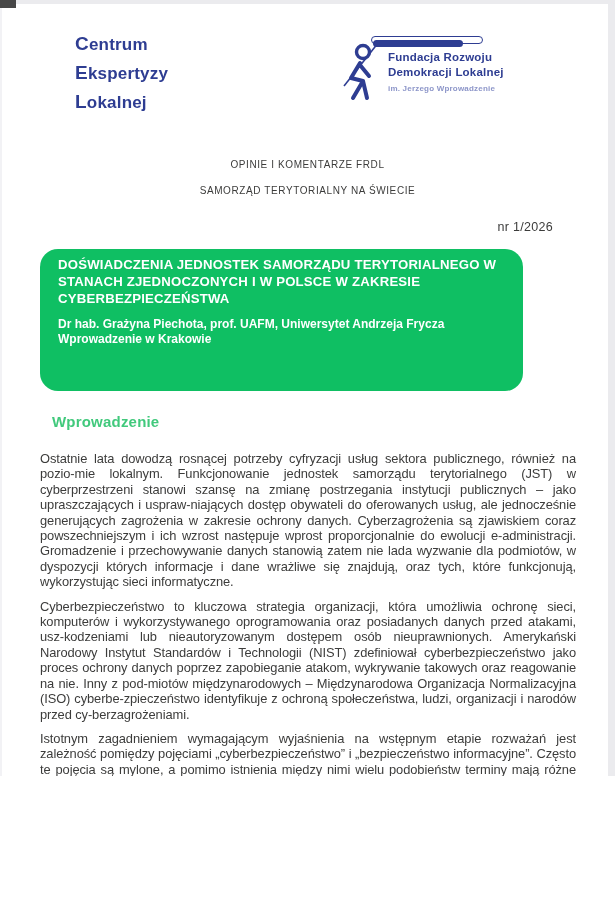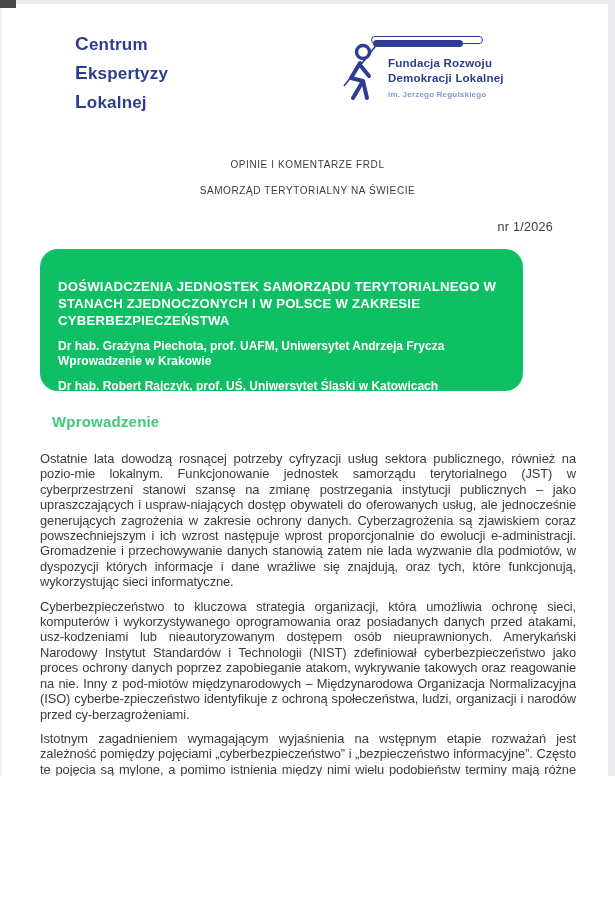--- a/index.html
+++ b/index.html
@@ -25,32 +25,32 @@
   
   .cel-logo{position:absolute;left:75px;top:30px;color:var(--navy);}
   .cel-line{font-size:17px;font-weight:600;line-height:28px;letter-spacing:.2px;}
   .cel-line b{font-weight:800;font-size:19px;}
 
   
   .frdl{position:absolute;left:336px;top:30px;width:200px;height:80px;}
   .frdl-icon{position:absolute;left:0;top:4px;}
   .frdl-bar-outline{position:absolute;left:35px;top:6px;width:112px;height:8px;border:1.2px solid var(--navy);border-radius:4px;background:#fff;}
   .frdl-bar-solid{position:absolute;left:37px;top:10px;width:90px;height:7px;background:var(--navy);border-radius:3.5px;}
-  .frdl-text{position:absolute;left:52px;top:26px;color:var(--navy);}
+  .frdl-text{position:absolute;left:52px;top:20px;color:var(--navy);}
   .frdl-name{font-size:11.5px;font-weight:600;line-height:15px;letter-spacing:.2px;}
   .frdl-sub{margin-top:4px;font-size:8px;font-weight:600;color:var(--navy-soft);letter-spacing:.2px;}
 
   
   .series{position:absolute;left:0;top:152px;width:615px;text-align:center;color:var(--text-dark);}
   .series div{font-size:10px;font-weight:500;line-height:26px;letter-spacing:.6px;}
 
   .issue{position:absolute;right:62px;top:220px;font-size:12.5px;font-weight:500;color:var(--text-dark);letter-spacing:.3px;padding-left:6px;}
 
   
-  .banner{position:absolute;left:40px;top:249px;width:483px;height:142px;background:var(--accent-green);border-radius:18px;padding:29px 18px;color:#fff;}
+  .banner{position:absolute;left:40px;top:249px;width:483px;height:142px;background:var(--accent-green);border-radius:18px;padding:7px 18px;color:#fff;}
   .banner-title{font-size:13.2px;font-weight:700;line-height:17px;letter-spacing:.2px;max-width:470px;text-transform:uppercase;}
   .banner-author{font-size:12px;font-weight:600;line-height:15px;max-width:452px;margin-top:10px;}
 
   
   .section-heading{position:absolute;left:52px;top:413px;font-size:15px;font-weight:700;color:var(--heading-green);letter-spacing:.2px;}
   .article-body{position:absolute;left:40px;top:451px;width:536px;color:var(--text-dark);}
   .article-body p{font-size:12.9px;line-height:15.4px;text-align:justify;margin-bottom:9px;letter-spacing:-0.1px;}
 
   
   .pill-solid{position:absolute;left:0;top:846px;width:284px;height:21px;background:var(--accent-green);border-radius:0 11px 11px 0;}
@@ -77,35 +77,34 @@
     <svg class="frdl-icon" width="50" height="70" viewBox="0 0 50 70">
       <line x1="8" y1="52" x2="46" y2="4" stroke="#2e3d92" stroke-width="1.6"></line>
       <circle cx="27" cy="18" r="6.5" fill="none" stroke="#2e3d92" stroke-width="3.4"></circle>
       <path d="M24 29 L15 44 L27 47 L17 64 M27 47 L31 64 M24 31 L33 42" fill="none" stroke="#2e3d92" stroke-width="4" stroke-linecap="round" stroke-linejoin="round"></path>
     </svg>
     <div class="frdl-bar-outline"></div>
     <div class="frdl-bar-solid"></div>
     <div class="frdl-text">
       <div class="frdl-name">Fundacja Rozwoju</div>
       <div class="frdl-name">Demokracji Lokalnej</div>
-      <div class="frdl-sub">im. Jerzego Regulskiego</div>
+      <div class="frdl-sub">im. Jerzego Wprowadzenie</div>
     </div>
   </div>
 
   <div class="series">
     <div>OPINIE I KOMENTARZE FRDL</div>
     <div>SAMORZĄD TERYTORIALNY NA ŚWIECIE</div>
   </div>
 
   <div class="issue">nr 1/2026</div>
 
   <div class="banner">
     <div class="banner-title">DOŚWIADCZENIA JEDNOSTEK SAMORZĄDU TERYTORIALNEGO W STANACH ZJEDNOCZONYCH I W POLSCE W ZAKRESIE CYBERBEZPIECZEŃSTWA</div>
     <div class="banner-author">Dr hab. Grażyna Piechota, prof. UAFM, Uniwersytet Andrzeja Frycza Wprowadzenie w Krakowie</div>
-    <div class="banner-author">Dr hab. Robert Rajczyk, prof. UŚ, Uniwersytet Śląski w Katowicach</div>
   </div>
 
   <div class="section-heading">Wprowadzenie</div>
 
   <div class="article-body">
     <p>Ostatnie lata dowodzą rosnącej potrzeby cyfryzacji usług sektora publicznego, również na pozio-mie lokalnym. Funkcjonowanie jednostek samorządu terytorialnego (JST) w cyberprzestrzeni stanowi szansę na zmianę postrzegania instytucji publicznych – jako upraszczających i uspraw-niających dostęp obywateli do oferowanych usług, ale jednocześnie generujących zagrożenia w zakresie ochrony danych. Cyberzagrożenia są zjawiskiem coraz powszechniejszym i ich wzrost następuje wprost proporcjonalnie do ewolucji e-administracji. Gromadzenie i przechowywanie danych stanowią zatem nie lada wyzwanie dla podmiotów, w dyspozycji których informacje i dane wrażliwe się znajdują, oraz tych, które funkcjonują, wykorzystując sieci informatyczne.</p>
     <p>Cyberbezpieczeństwo to kluczowa strategia organizacji, która umożliwia ochronę sieci, komputerów i wykorzystywanego oprogramowania oraz posiadanych danych przed atakami, usz-kodzeniami lub nieautoryzowanym dostępem osób nieuprawnionych. Amerykański Narodowy Instytut Standardów i Technologii (NIST) zdefiniował cyberbezpieczeństwo jako proces ochrony danych poprzez zapobieganie atakom, wykrywanie takowych oraz reagowanie na nie. Inny z pod-miotów międzynarodowych – Międzynarodowa Organizacja Normalizacyjna (ISO) cyberbe-zpieczeństwo identyfikuje z ochroną społeczeństwa, ludzi, organizacji i narodów przed cy-berzagrożeniami.</p>
     <p>Istotnym zagadnieniem wymagającym wyjaśnienia na wstępnym etapie rozważań jest zależność pomiędzy pojęciami „cyberbezpieczeństwo” i „bezpieczeństwo informacyjne”. Często te pojęcia są mylone, a pomimo istnienia między nimi wielu podobieństw terminy mają różne znaczenia. Cyberbezpieczeństwo stanowi element bezpieczeństwa informacji i dotyczy zarządzania ryzykiem bezpieczeństwa informacji przechowywanych, przesyłanych i przetwarzanych w formatach cyfrowych. Natomiast bezpieczeństwo informacyjne jest pojęciem szerszym. Polega na zacho-waniu poufności, integralności i dostępności do informacji. Poufność oznacza, że dane nie są</p>
   </div>
 

